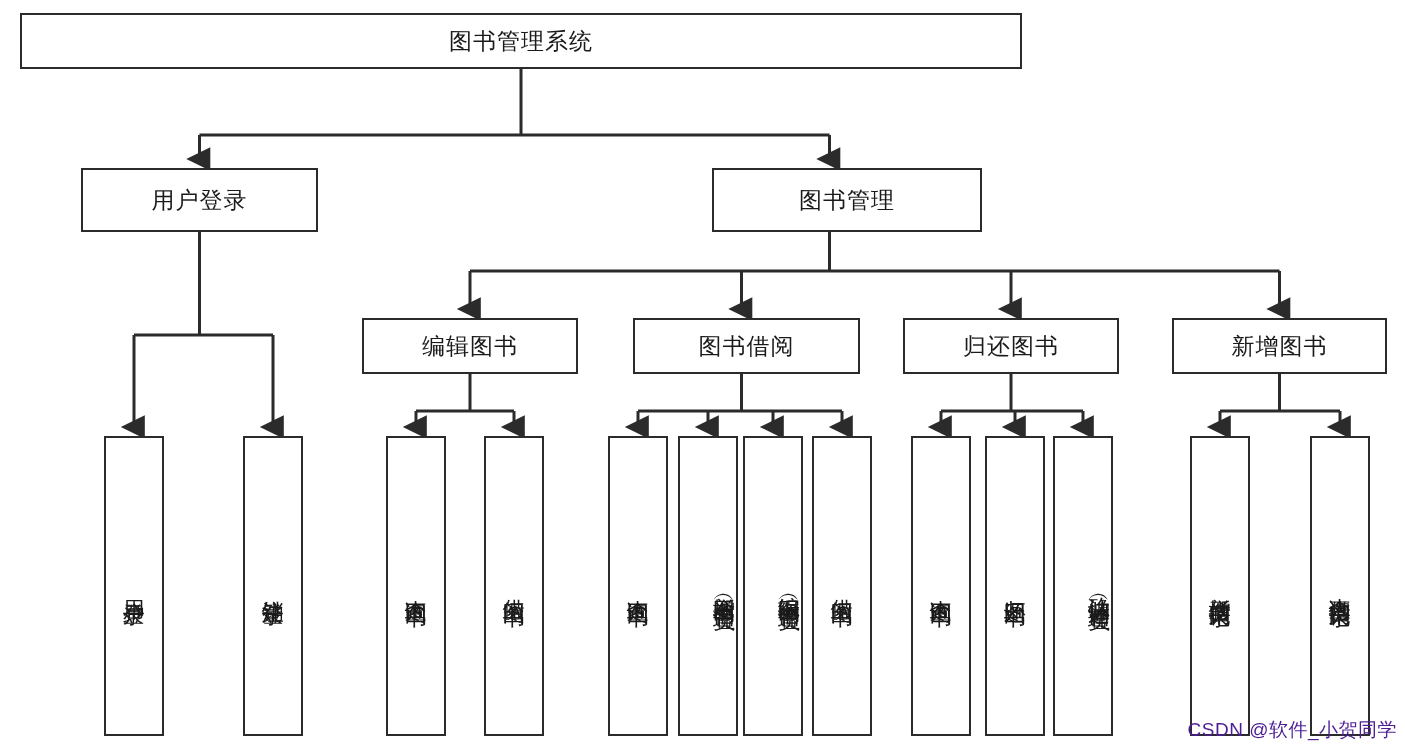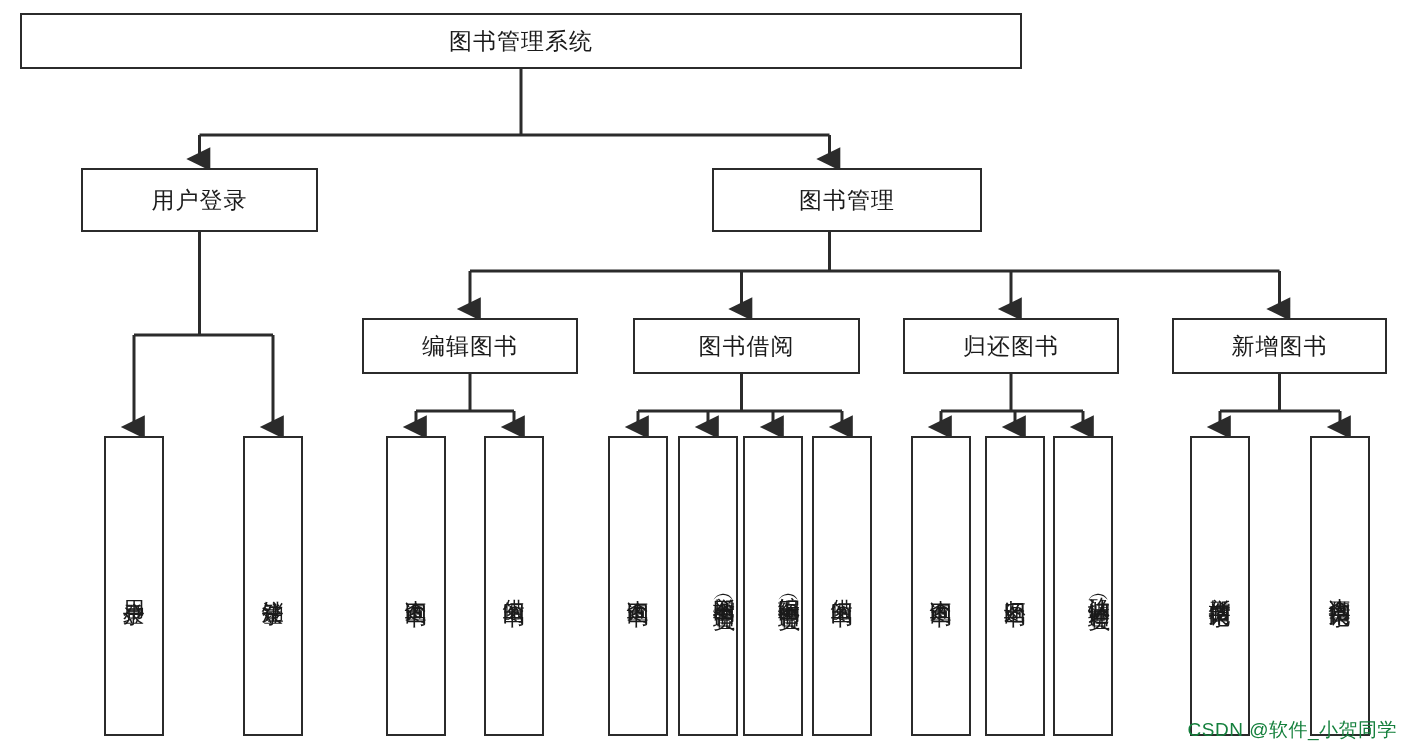--- a/index.html
+++ b/index.html
@@ -7,21 +7,21 @@
   #canvas{position:relative;width:1405px;height:747px;background:#ffffff;}
   svg#wires{position:absolute;left:0;top:0;width:1405px;height:747px;}
   .node{position:absolute;box-sizing:border-box;background:#ffffff;border:2.5px solid #2b2b2b;
         display:flex;align-items:center;justify-content:center;color:#1a1a1a;}
   .node.h{font-size:23px;letter-spacing:1px;}
   .node.v{writing-mode:vertical-rl;text-orientation:upright;font-size:22px;letter-spacing:2px;
           align-items:flex-start;justify-content:center;padding-top:4px;}
   .node.v.centered{align-items:center;padding-top:0;}
   .label{line-height:1.06;white-space:pre;}
   .node.v .label{writing-mode:vertical-rl;text-orientation:upright;}
-  #watermark{position:absolute;right:8px;bottom:4px;font-size:19px;color:#15803d;
+  #watermark{position:absolute;right:8px;bottom:4px;font-size:19px;color:#4c1d95;
              letter-spacing:.5px;white-space:nowrap;}
 </style>
 </head>
 <body>
 
 <div id="canvas">
 
   <svg id="wires" viewBox="0 0 1405 747" xmlns="http://www.w3.org/2000/svg">
     <defs>
       <marker id="arrow" markerWidth="9" markerHeight="9" refX="4.5" refY="4.2" orient="auto" markerUnits="strokeWidth">

